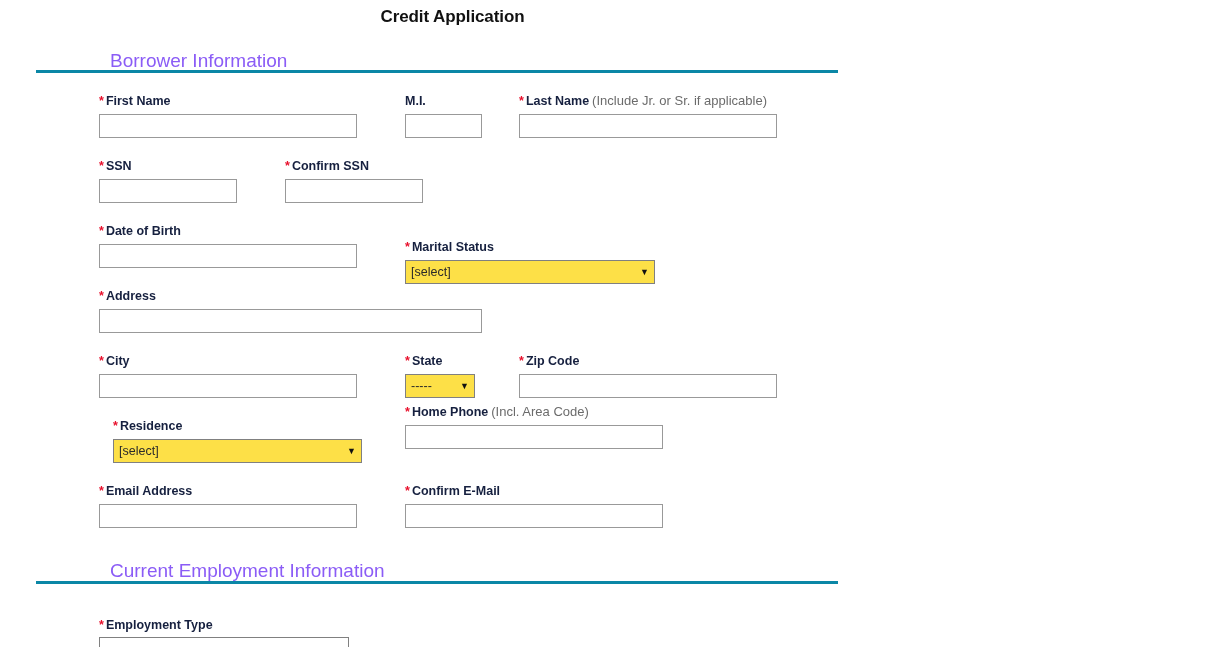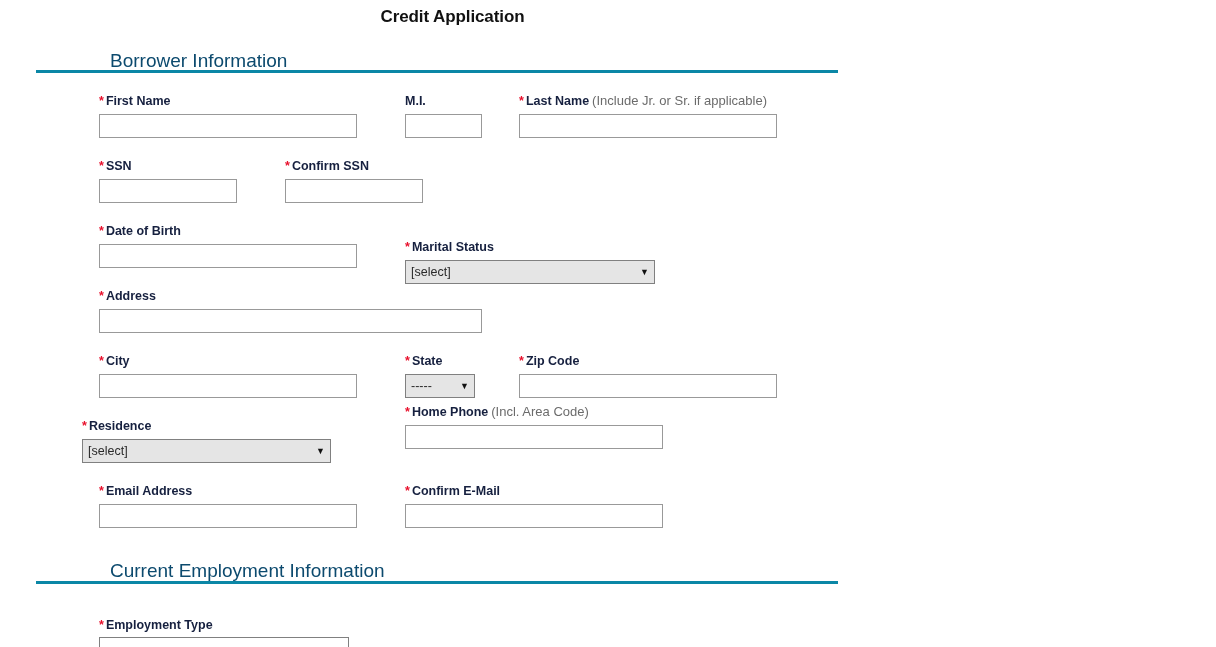--- a/index.html
+++ b/index.html
@@ -35,21 +35,21 @@
     color: #111111;
     letter-spacing: -0.1px;
   }
 
   
   .section-header {
     position: absolute;
     left: 110px;
     font-size: 19px;
     font-weight: normal;
-    color: #0c4a6e;
+    color: #8b5cf6;
     white-space: nowrap;
   }
   .section-rule {
     position: absolute;
     left: 36px;
     width: 802px;
     height: 3px;
     background: #0b87a6;
   }
 
@@ -89,21 +89,21 @@
     color: #222222;
     padding: 1px 4px;
     outline: none;
     border-radius: 0;
   }
 
   .sel {
     display: block;
     height: 24px;
     border: 1px solid #808080;
-    background: #e5e5e5;
+    background: #fde047;
     font-family: "Liberation Sans", sans-serif;
     font-size: 12.5px;
     color: #2a2a2a;
     padding: 0 18px 0 5px;
     position: relative;
     line-height: 22px;
     white-space: nowrap;
     overflow: hidden;
     cursor: default;
   }
@@ -182,21 +182,21 @@
   <div class="field" style="left:405px; top:354px;">
     <span class="field-label"><span class="req">*</span><span>State</span></span>
     <div class="sel" style="width:70px;"><span>-----</span><span class="arrow">▼</span></div>
   </div>
 
   <div class="field" style="left:519px; top:354px;">
     <span class="field-label"><span class="req">*</span><span>Zip Code</span></span>
     <input class="tbox" style="width: 258px;" type="text" value="">
   </div>
 
-  <div class="field" style="left:82px; top:419px;">
+  <div class="field" style="left:113px; top:419px;">
     <span class="field-label"><span class="req">*</span><span>Residence</span></span>
     <div class="sel" style="width:249px;"><span>[select]</span><span class="arrow">▼</span></div>
   </div>
 
   <div class="field" style="left:405px; top:405px;">
     <span class="field-label"><span class="req">*</span><span>Home Phone</span><span class="hint">(Incl. Area Code)</span></span>
     <input class="tbox" style="width: 258px;" type="text" value="">
   </div>
 
   <div class="field" style="left:99px; top:484px;">

